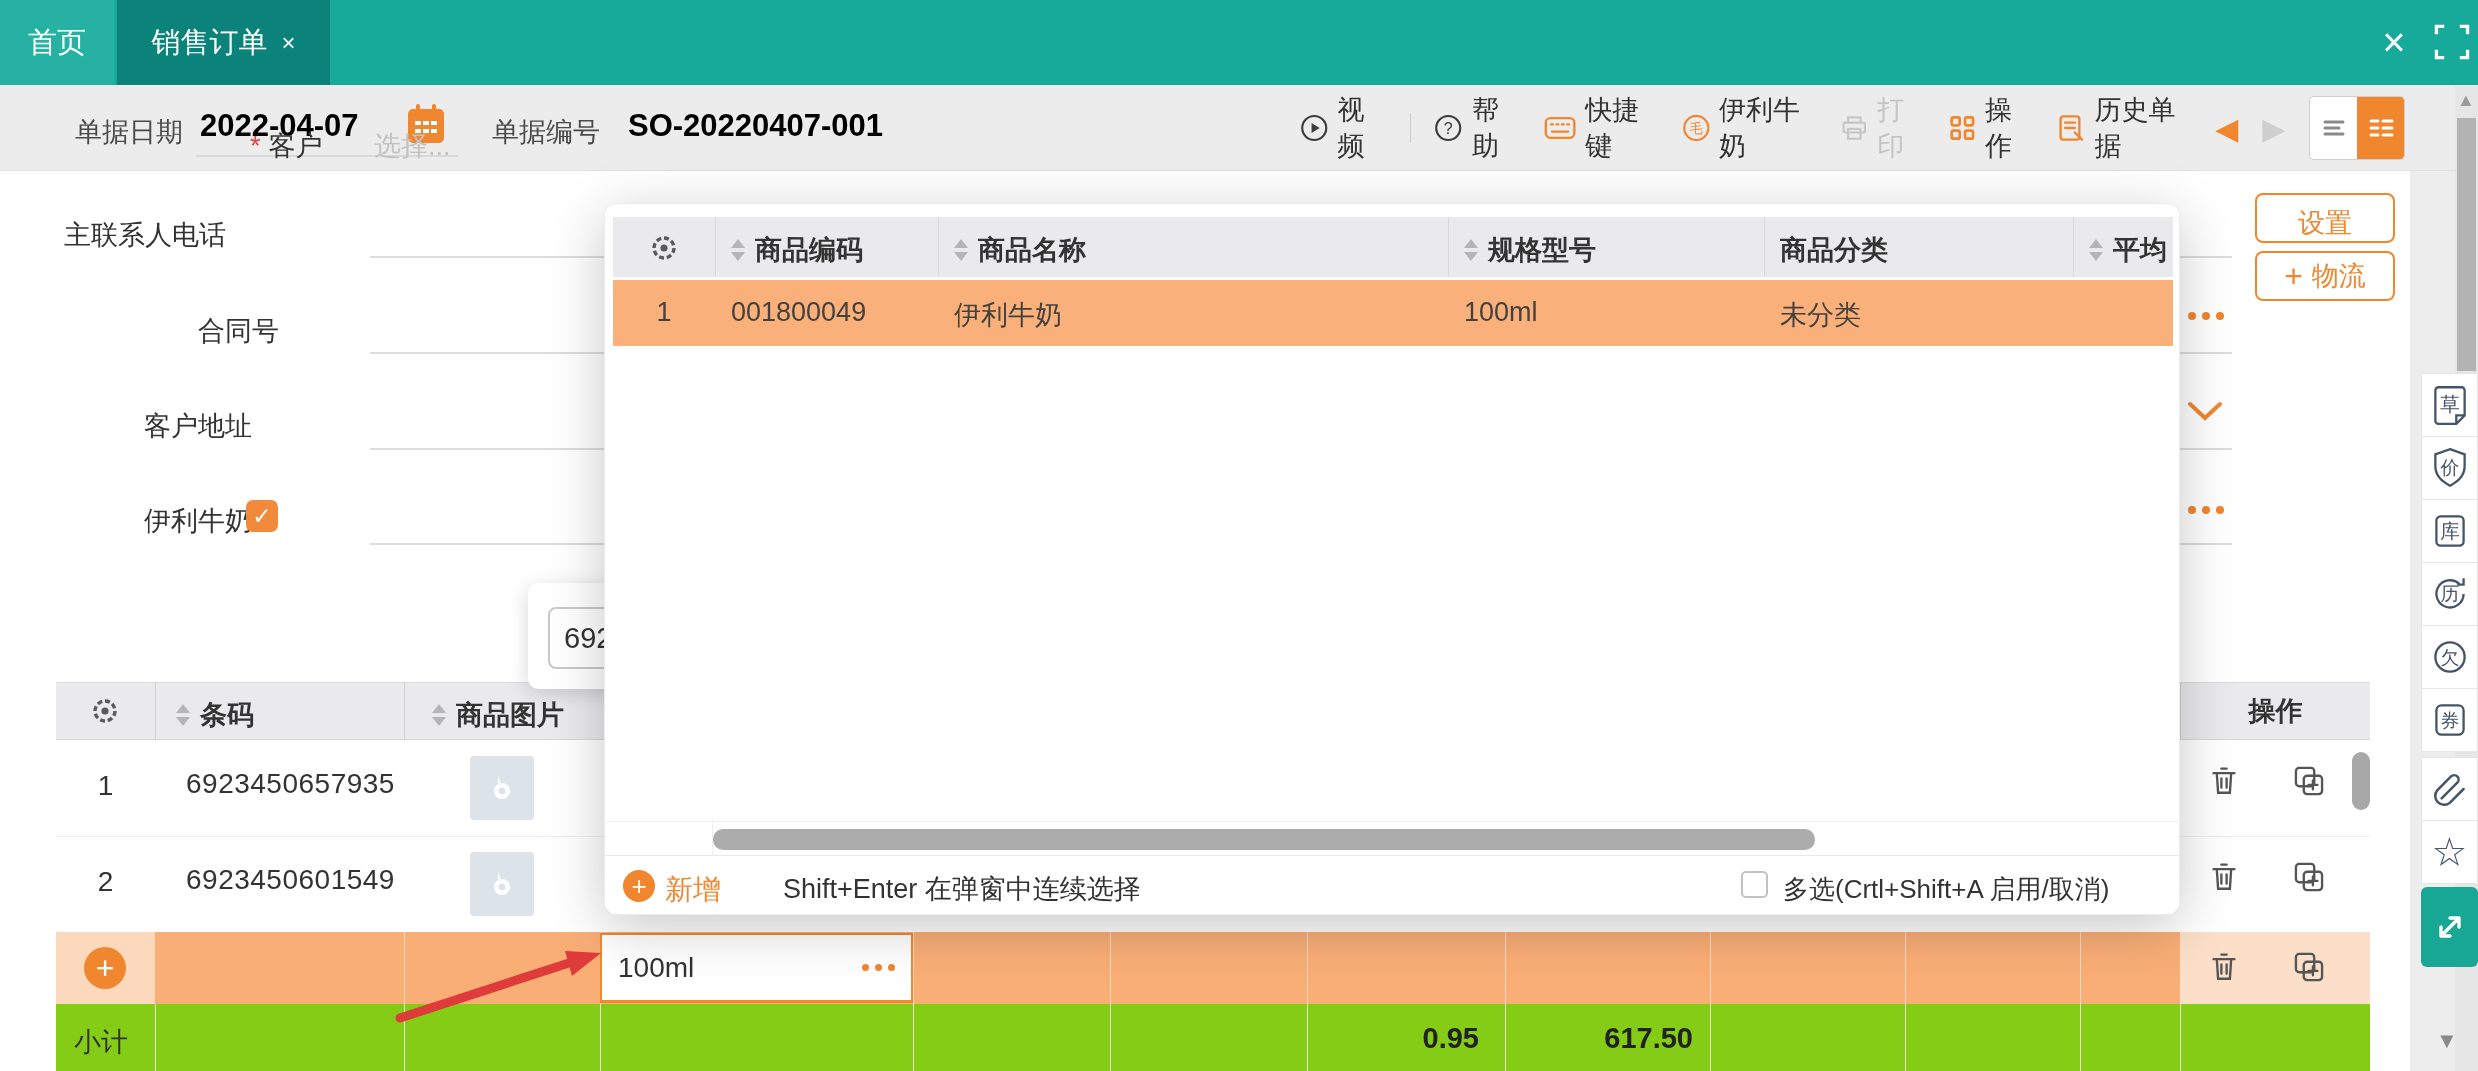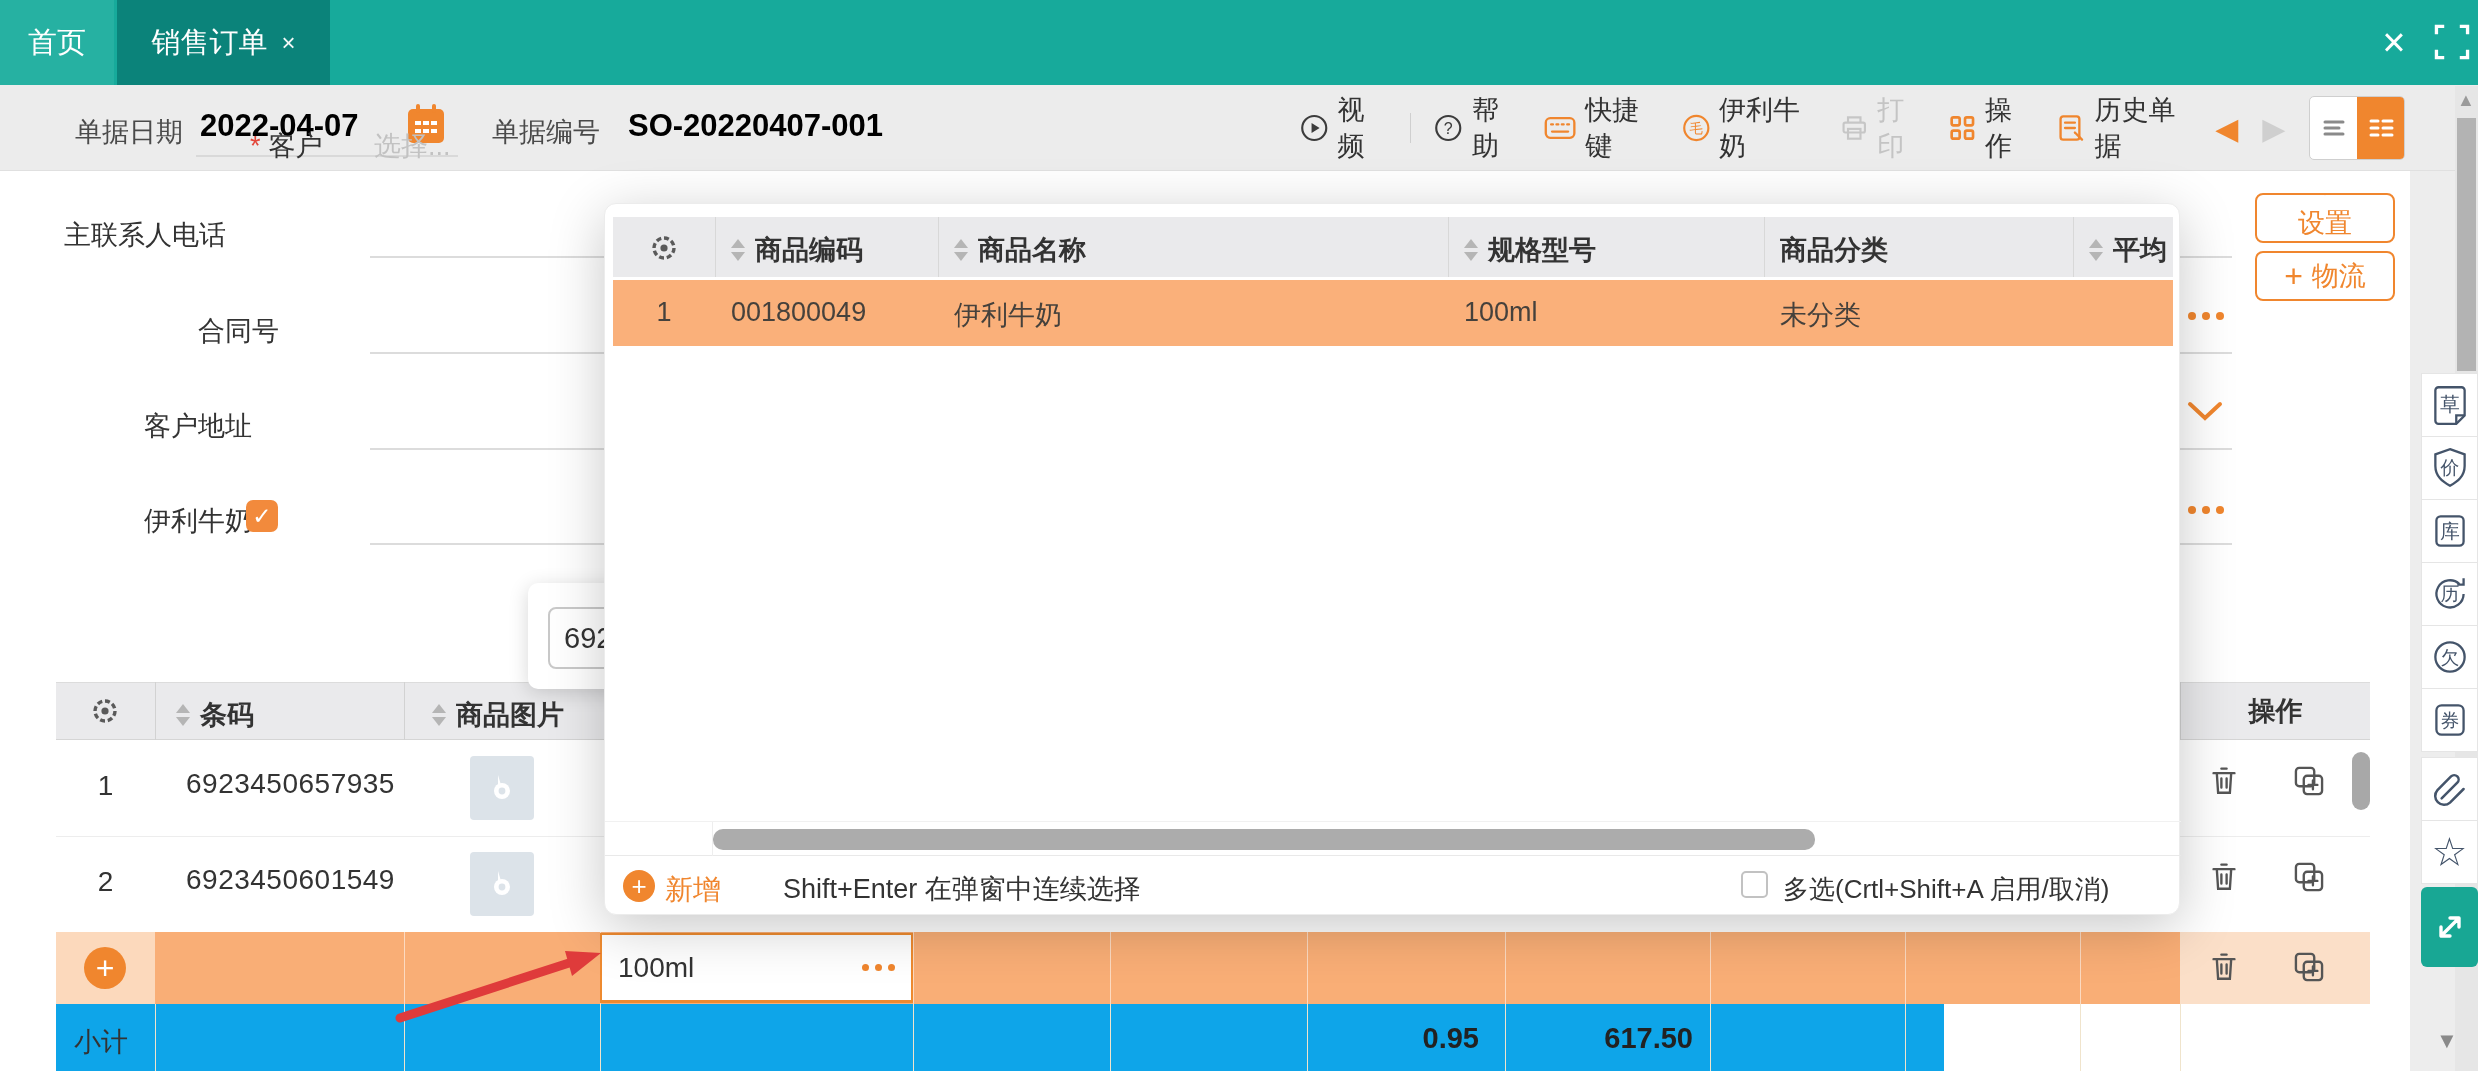--- a/index.html
+++ b/index.html
@@ -73,21 +73,21 @@
   .active-cell1{left:56px;top:932px;width:99px;height:72px;background:#FCD9BC;}
   .plusbtn{left:84px;top:947px;width:42px;height:42px;border-radius:50%;background:#F0862E;
     color:#fff;font-size:32px;display:flex;align-items:center;justify-content:center;}
   .active-band{left:155px;top:932px;width:2025px;height:72px;background:#F9AE76;}
   .band-div{position:absolute;top:0;width:1px;height:72px;background:rgba(255,255,255,.55);}
   .edit-cell{left:600px;top:933px;width:313px;height:70px;background:#fff;border:2px solid #EE8A2F;
     border-bottom-width:3px;display:flex;align-items:center;justify-content:space-between;
     padding:0 16px;z-index:5;}
   .edit-cell span{font-size:28px;color:#333;}
   .active-op{left:2180px;top:932px;width:190px;height:72px;background:#FBDFC8;}
-  .subrow{left:56px;top:1004px;width:1888px;height:67px;background:#0ea5e9;}
+  .subrow{left:56px;top:1004px;width:2314px;height:67px;background:#84cc16;}
   .sub-div{position:absolute;top:0;width:1px;height:67px;background:#F0E4CC;}
   .subval{font-size:29px;color:#222;font-weight:700;text-align:right;}
   .tbl-scroll{left:2352px;top:752px;width:18px;height:58px;background:#A8A8A8;border-radius:9px;}
 
   
   .popup{left:604px;top:203px;width:1576px;height:712px;background:#fff;border-radius:12px;
     border:1px solid #ECECEC;box-shadow:0 12px 55px rgba(0,0,0,.22);z-index:50;}
   .pp-head{position:absolute;left:8px;top:13px;width:1560px;height:60px;background:#EAEAEC;overflow:hidden;}
   .pp-hcell{position:absolute;top:15px;display:flex;align-items:center;gap:10px;
     font-size:27px;color:#333;font-weight:700;}

